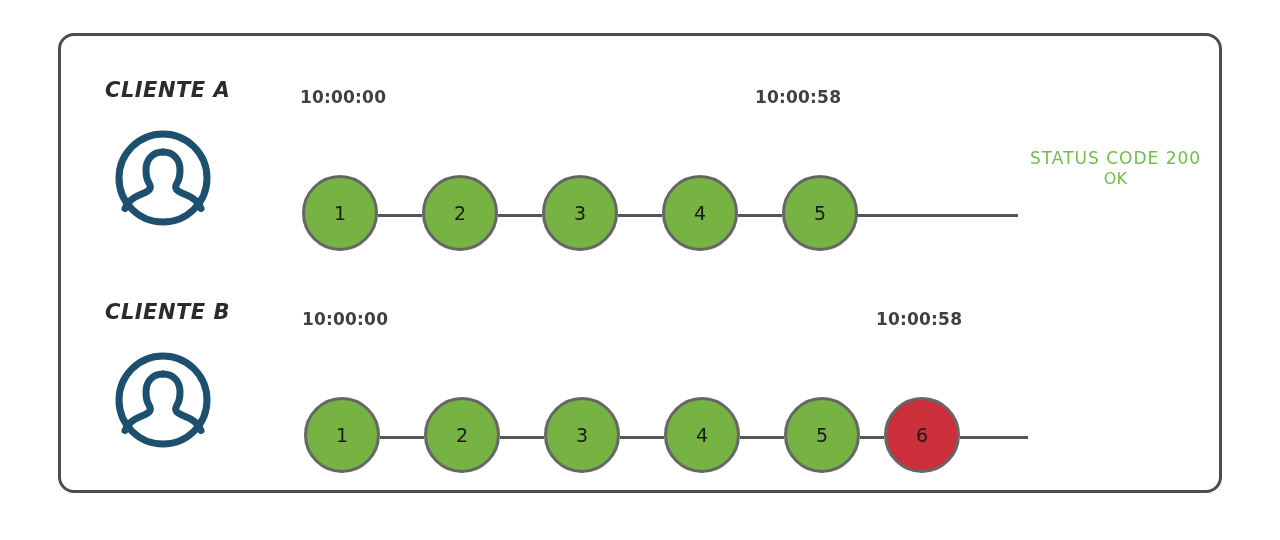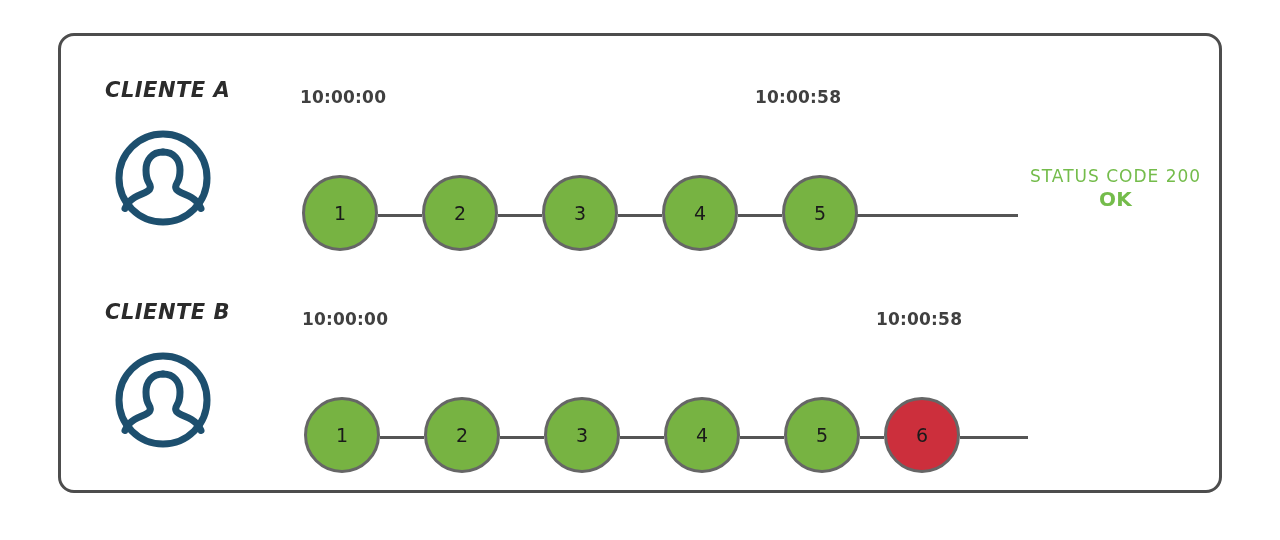--- a/index.html
+++ b/index.html
@@ -127,27 +127,26 @@
     white-space: nowrap;
     line-height: 1.25;
   }
   .status .line1 {
     display: block;
     font-size: 17px;
     letter-spacing: 0.6px;
   }
   .status .line2 {
     display: block;
-    font-size: 20px;
+    font-size: 16px;
     letter-spacing: 0.2px;
-    font-weight: bold;
   }
   .status-ok {
     left: 1030px;
-    top: 166px;
+    top: 148px;
     color: #74bc4b;
     font-family: "DejaVu Sans", "Liberation Sans", sans-serif;
     font-weight: 400;
   }
   .status-ok .line1 { letter-spacing: 1px; }
 </style>
 </head>
 <body>
 
 <div id="stage">

